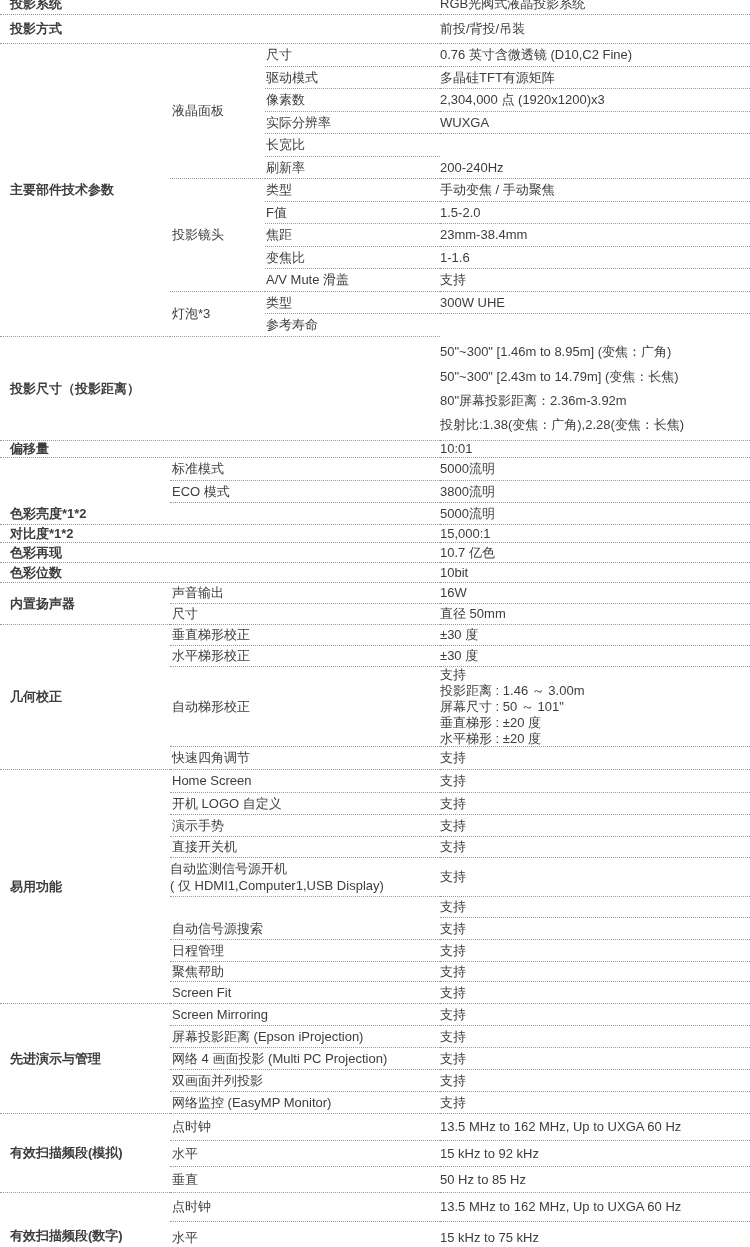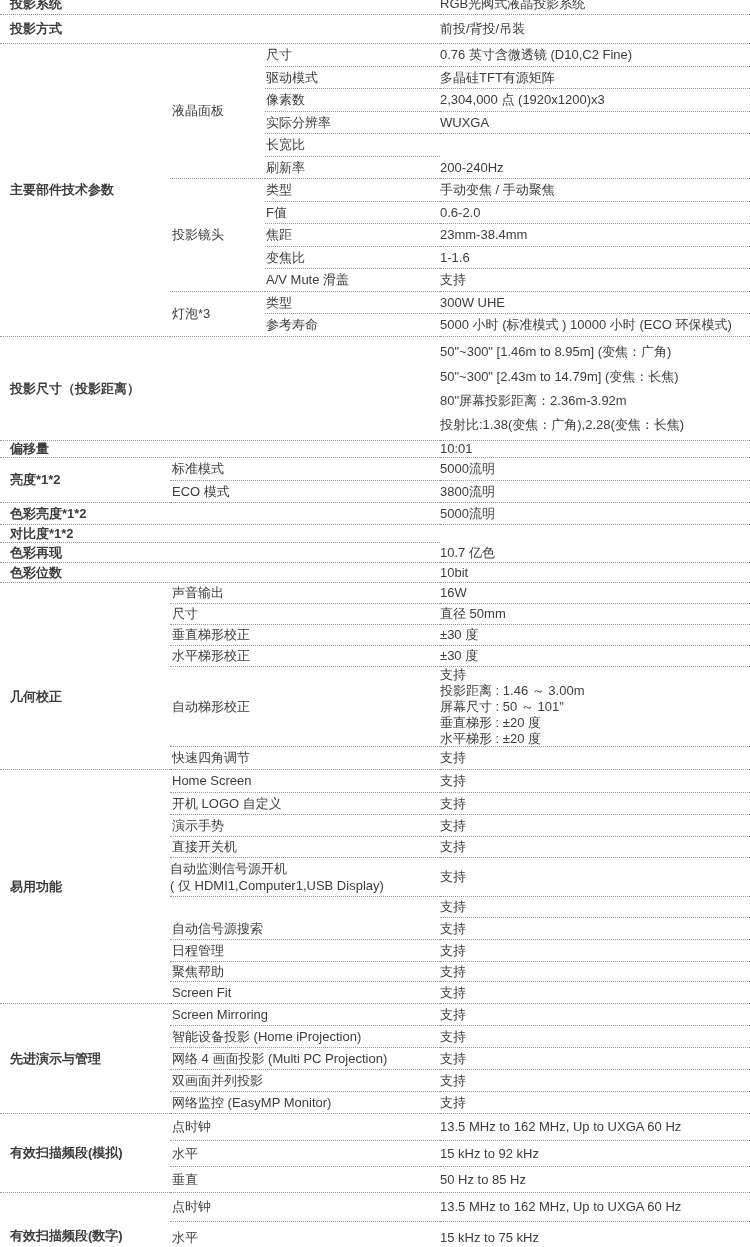--- a/index.html
+++ b/index.html
@@ -55,59 +55,59 @@
     <div class="cell item lb" style="grid-row:6;grid-column:3">实际分辨率</div>
     <div class="cell val lb" style="grid-row:6;grid-column:4">WUXGA</div>
     <div class="cell item lb" style="grid-row:7;grid-column:3">长宽比</div>
     <div class="cell item lb" style="grid-row:8;grid-column:3">刷新率</div>
     <div class="cell val lb" style="grid-row:8;grid-column:4">200-240Hz</div>
 
     <div class="cell sub lb" style="grid-row:9/span 5;grid-column:2">投影镜头</div>
     <div class="cell item lb" style="grid-row:9;grid-column:3">类型</div>
     <div class="cell item lb" style="grid-row:10;grid-column:3">F值</div>
     <div class="cell val lb" style="grid-row:9;grid-column:4">手动变焦 / 手动聚焦</div>
-    <div class="cell val lb" style="grid-row:10;grid-column:4">0.6-2.0</div>
+    <div class="cell val lb" style="grid-row:10;grid-column:4">1.5-2.0</div>
     <div class="cell item lb" style="grid-row:11;grid-column:3">焦距</div>
     <div class="cell val lb" style="grid-row:11;grid-column:4">23mm-38.4mm</div>
     <div class="cell item lb" style="grid-row:12;grid-column:3">变焦比</div>
     <div class="cell val lb" style="grid-row:12;grid-column:4">1-1.6</div>
     <div class="cell item lb" style="grid-row:13;grid-column:3">A/V Mute 滑盖</div>
     <div class="cell val lb" style="grid-row:13;grid-column:4">支持</div>
 
     <div class="cell sub lb" style="grid-row:14/span 2;grid-column:2">灯泡*3</div>
     <div class="cell item lb" style="grid-row:14;grid-column:3">类型</div>
     <div class="cell val lb" style="grid-row:14;grid-column:4">300W UHE</div>
     <div class="cell item lb" style="grid-row:15;grid-column:3">参考寿命</div>
-    <div class="cell val lb" style="grid-row:15;grid-column:4">5000 小时 (标准模式 ) 10000 小时 (ECO 环保模式)</div>
 
     <div class="cell cat lb" style="grid-row:16;grid-column:1/4">投影尺寸（投影距离）</div>
     <div class="cell val multi lb" style="grid-row:16;grid-column:4">
       <div class="ln">50"~300" [1.46m to 8.95m] (变焦：广角)</div>
       <div class="ln">50"~300" [2.43m to 14.79m] (变焦：长焦)</div>
       <div class="ln">80"屏幕投影距离：2.36m-3.92m</div>
       <div class="ln">投射比:1.38(变焦：广角),2.28(变焦：长焦)</div>
     </div>
 
     <div class="cell cat lb" style="grid-row:17;grid-column:1/4">偏移量</div>
     <div class="cell val lb" style="grid-row:17;grid-column:4">10:01</div>
 
-    <div class="cell cat lb" style="grid-row:18/span 2;grid-column:1">亮度*1*2</div>
     <div class="cell sub lb" style="grid-row:18;grid-column:2/4">标准模式</div>
     <div class="cell val lb" style="grid-row:18;grid-column:4">5000流明</div>
     <div class="cell sub lb" style="grid-row:19;grid-column:2/4">ECO 模式</div>
     <div class="cell val lb" style="grid-row:19;grid-column:4">3800流明</div>
 
     <div class="cell cat lb" style="grid-row:20;grid-column:1/4">色彩亮度*1*2</div>
     <div class="cell val lb" style="grid-row:20;grid-column:4">5000流明</div>
     <div class="cell cat lb" style="grid-row:21;grid-column:1/4">对比度*1*2</div>
+    <div class="cell val lb" style="grid-row:21;grid-column:4">15,000:1</div>
     <div class="cell cat lb" style="grid-row:22;grid-column:1/4">色彩再现</div>
     <div class="cell val lb" style="grid-row:22;grid-column:4">10.7 亿色</div>
     <div class="cell cat lb" style="grid-row:23;grid-column:1/4">色彩位数</div>
     <div class="cell val lb" style="grid-row:23;grid-column:4">10bit</div>
 
+    <div class="cell cat lb" style="grid-row:24/span 2;grid-column:1">内置扬声器</div>
     <div class="cell sub lb" style="grid-row:24;grid-column:2/4">声音输出</div>
     <div class="cell val lb" style="grid-row:24;grid-column:4">16W</div>
     <div class="cell sub lb" style="grid-row:25;grid-column:2/4">尺寸</div>
     <div class="cell val lb" style="grid-row:25;grid-column:4">直径 50mm</div>
 
     <div class="cell cat lb" style="grid-row:26/span 4;grid-column:1">几何校正</div>
     <div class="cell sub lb" style="grid-row:26;grid-column:2/4">垂直梯形校正</div>
     <div class="cell val lb" style="grid-row:26;grid-column:4">±30 度</div>
     <div class="cell sub lb" style="grid-row:27;grid-column:2/4">水平梯形校正</div>
     <div class="cell val lb" style="grid-row:27;grid-column:4">±30 度</div>
@@ -142,21 +142,21 @@
     <div class="cell sub lb" style="grid-row:37;grid-column:2/4">日程管理</div>
     <div class="cell val lb" style="grid-row:37;grid-column:4">支持</div>
     <div class="cell sub lb" style="grid-row:38;grid-column:2/4">聚焦帮助</div>
     <div class="cell val lb" style="grid-row:38;grid-column:4">支持</div>
     <div class="cell sub lb" style="grid-row:39;grid-column:2/4">Screen Fit</div>
     <div class="cell val lb" style="grid-row:39;grid-column:4">支持</div>
 
     <div class="cell cat lb" style="grid-row:40/span 5;grid-column:1">先进演示与管理</div>
     <div class="cell sub lb" style="grid-row:40;grid-column:2/4">Screen Mirroring</div>
     <div class="cell val lb" style="grid-row:40;grid-column:4">支持</div>
-    <div class="cell sub lb" style="grid-row:41;grid-column:2/4">智能设备投影 (Home iProjection)</div>
+    <div class="cell sub lb" style="grid-row:41;grid-column:2/4">屏幕投影距离 (Epson iProjection)</div>
     <div class="cell val lb" style="grid-row:41;grid-column:4">支持</div>
     <div class="cell sub lb" style="grid-row:42;grid-column:2/4">网络 4 画面投影 (Multi PC Projection)</div>
     <div class="cell val lb" style="grid-row:42;grid-column:4">支持</div>
     <div class="cell sub lb" style="grid-row:43;grid-column:2/4">双画面并列投影</div>
     <div class="cell val lb" style="grid-row:43;grid-column:4">支持</div>
     <div class="cell sub lb" style="grid-row:44;grid-column:2/4">网络监控 (EasyMP Monitor)</div>
     <div class="cell val lb" style="grid-row:44;grid-column:4">支持</div>
 
     <div class="cell cat lb" style="grid-row:45/span 3;grid-column:1">有效扫描频段(模拟)</div>
     <div class="cell sub lb" style="grid-row:45;grid-column:2/4">点时钟</div>

